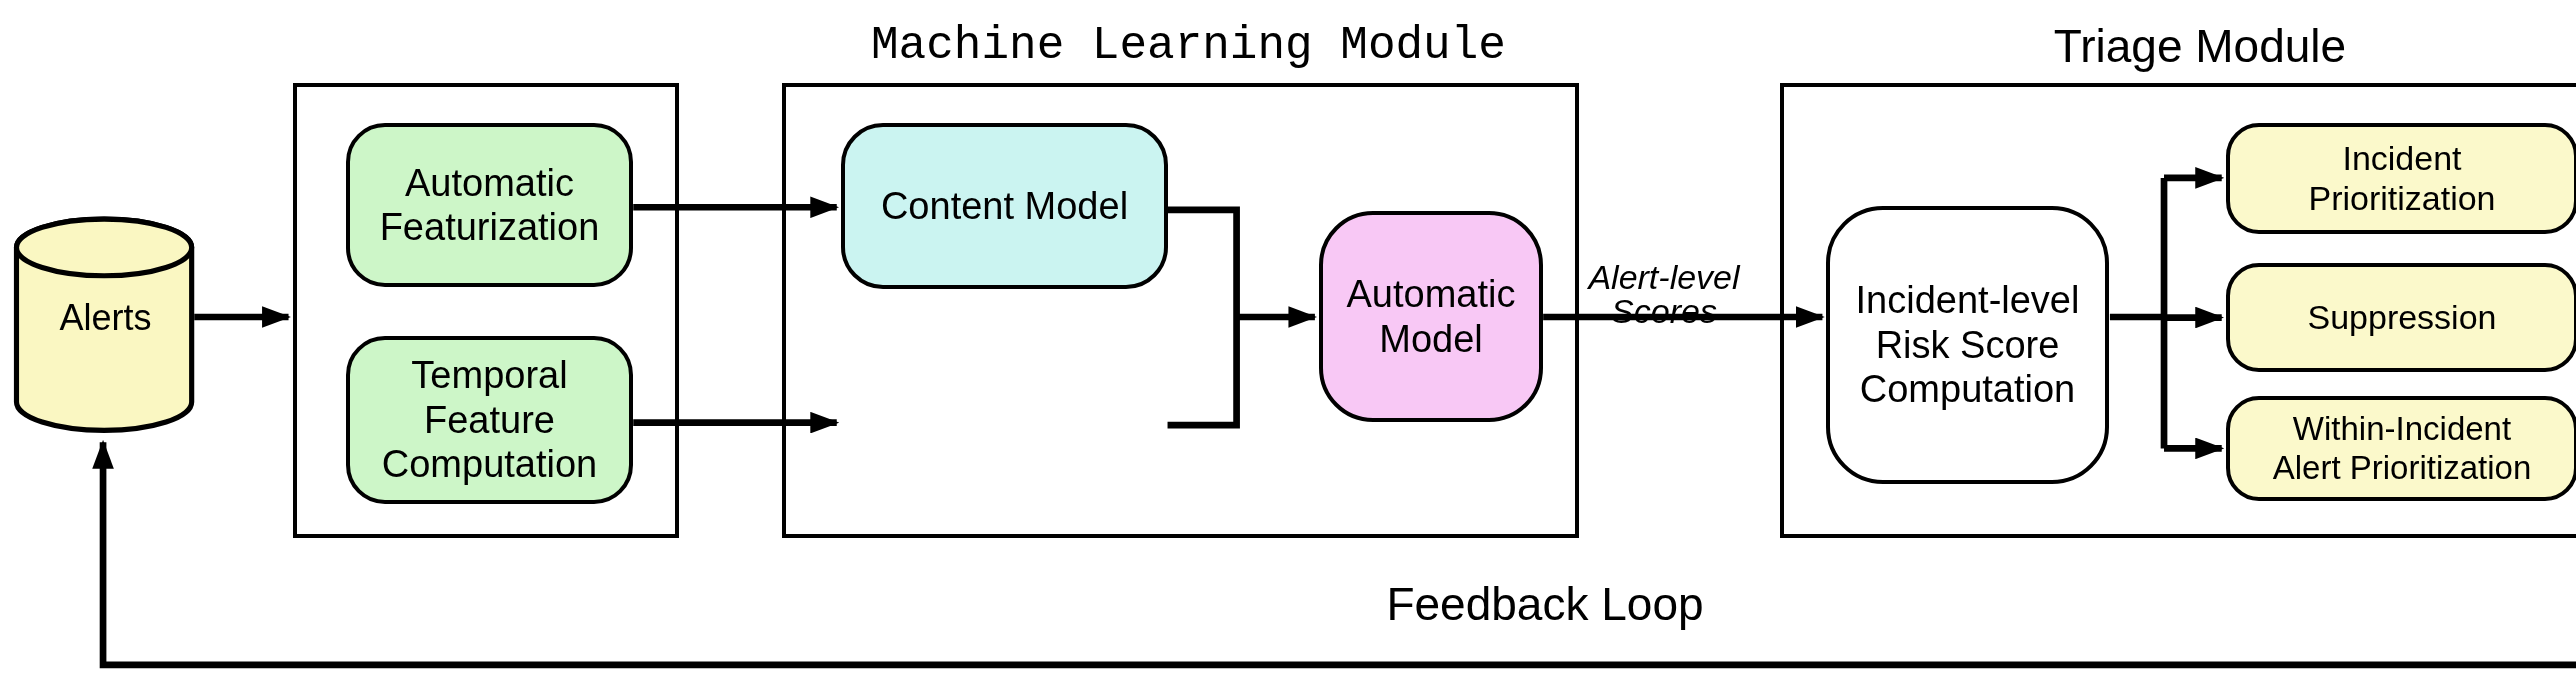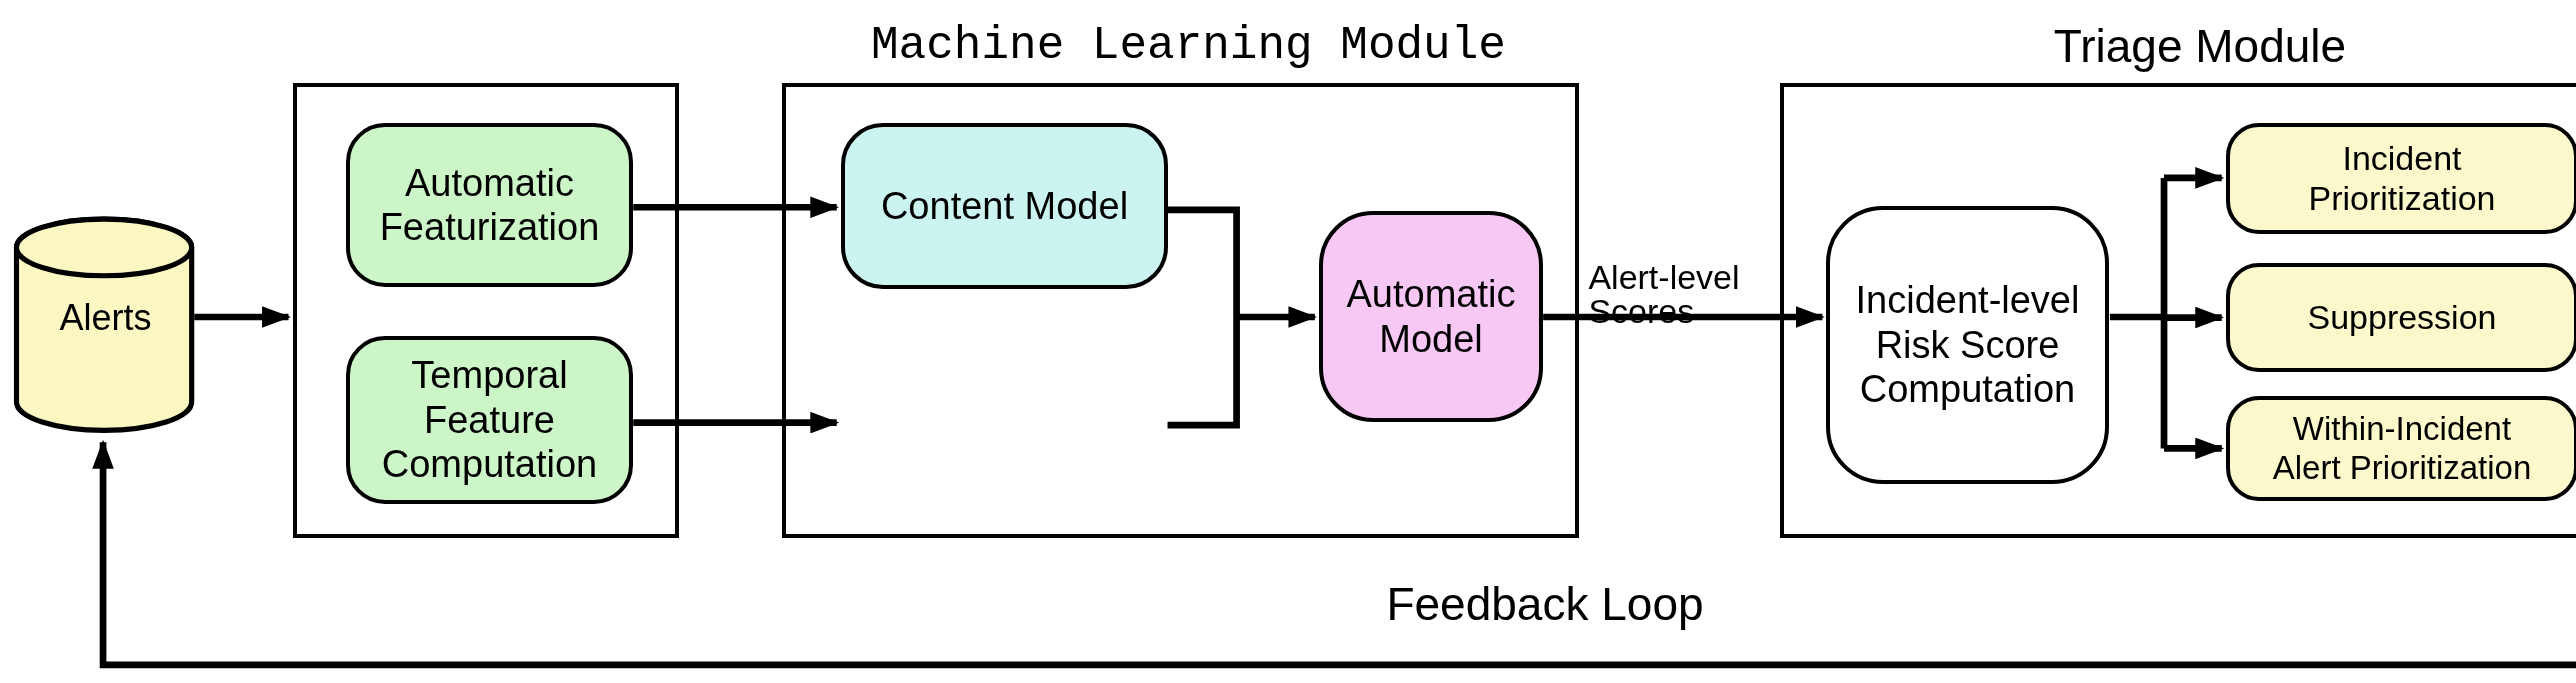--- a/index.html
+++ b/index.html
@@ -48,22 +48,23 @@
     background: #ffffff;
   }
   .node.small-text { font-size: 33px; }
   .node.mid-text { font-size: 34px; }
   .edge-label {
     position: absolute;
     display: flex;
     flex-direction: column;
     align-items: center;
     justify-content: space-between;
-    text-align: left;
+    text-align: center;
     white-space: pre-line;
+    font-style: italic;
   }
   .alert-scores-label {
     left: 1543px;
     top: 260px;
     width: 242px;
     height: 111px;
     font-size: 34px;
     line-height: 1.0;
   }
   .feedback-label {

